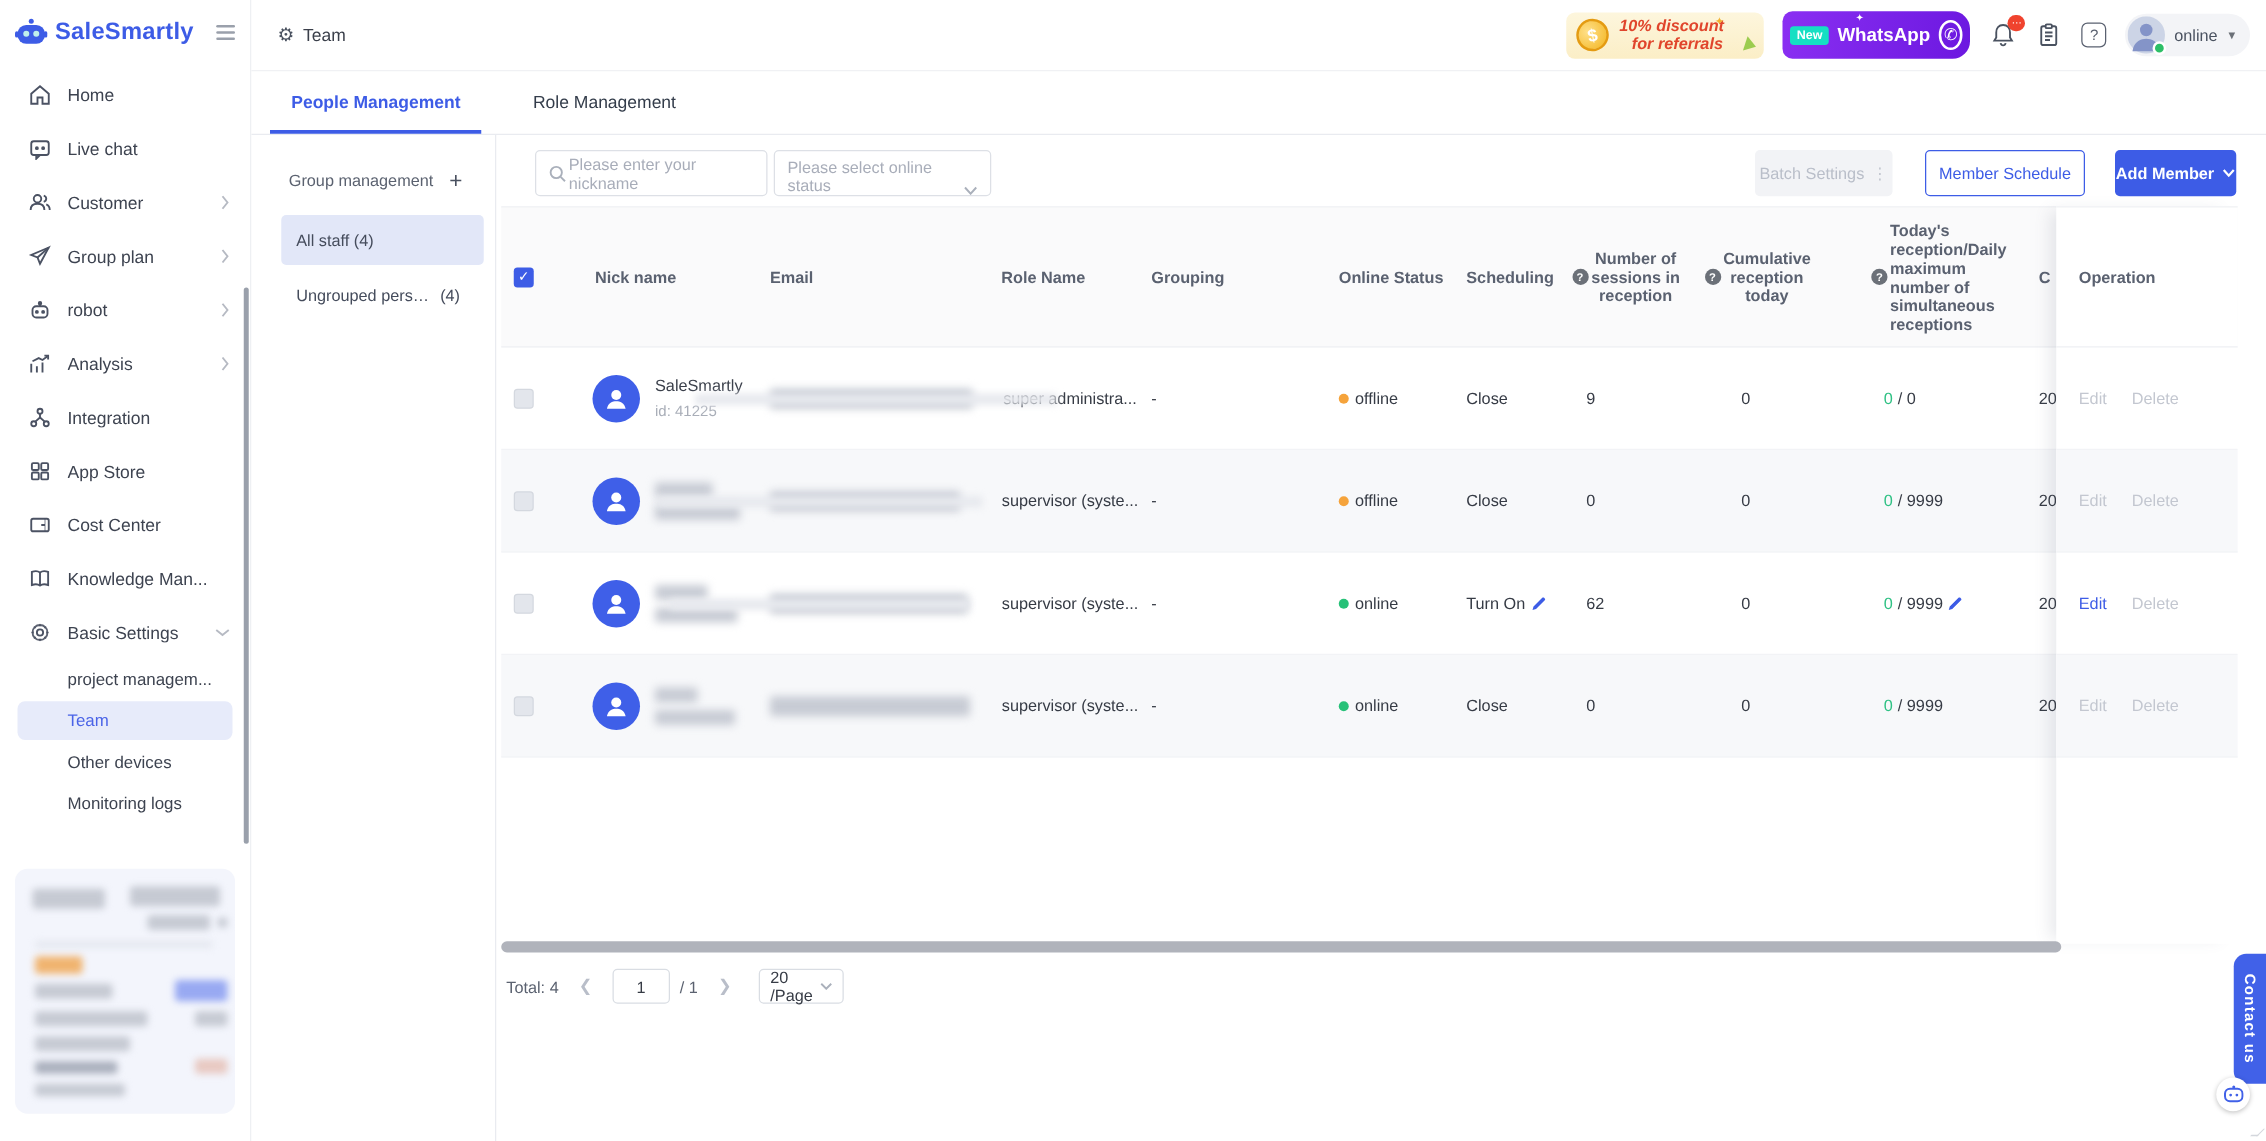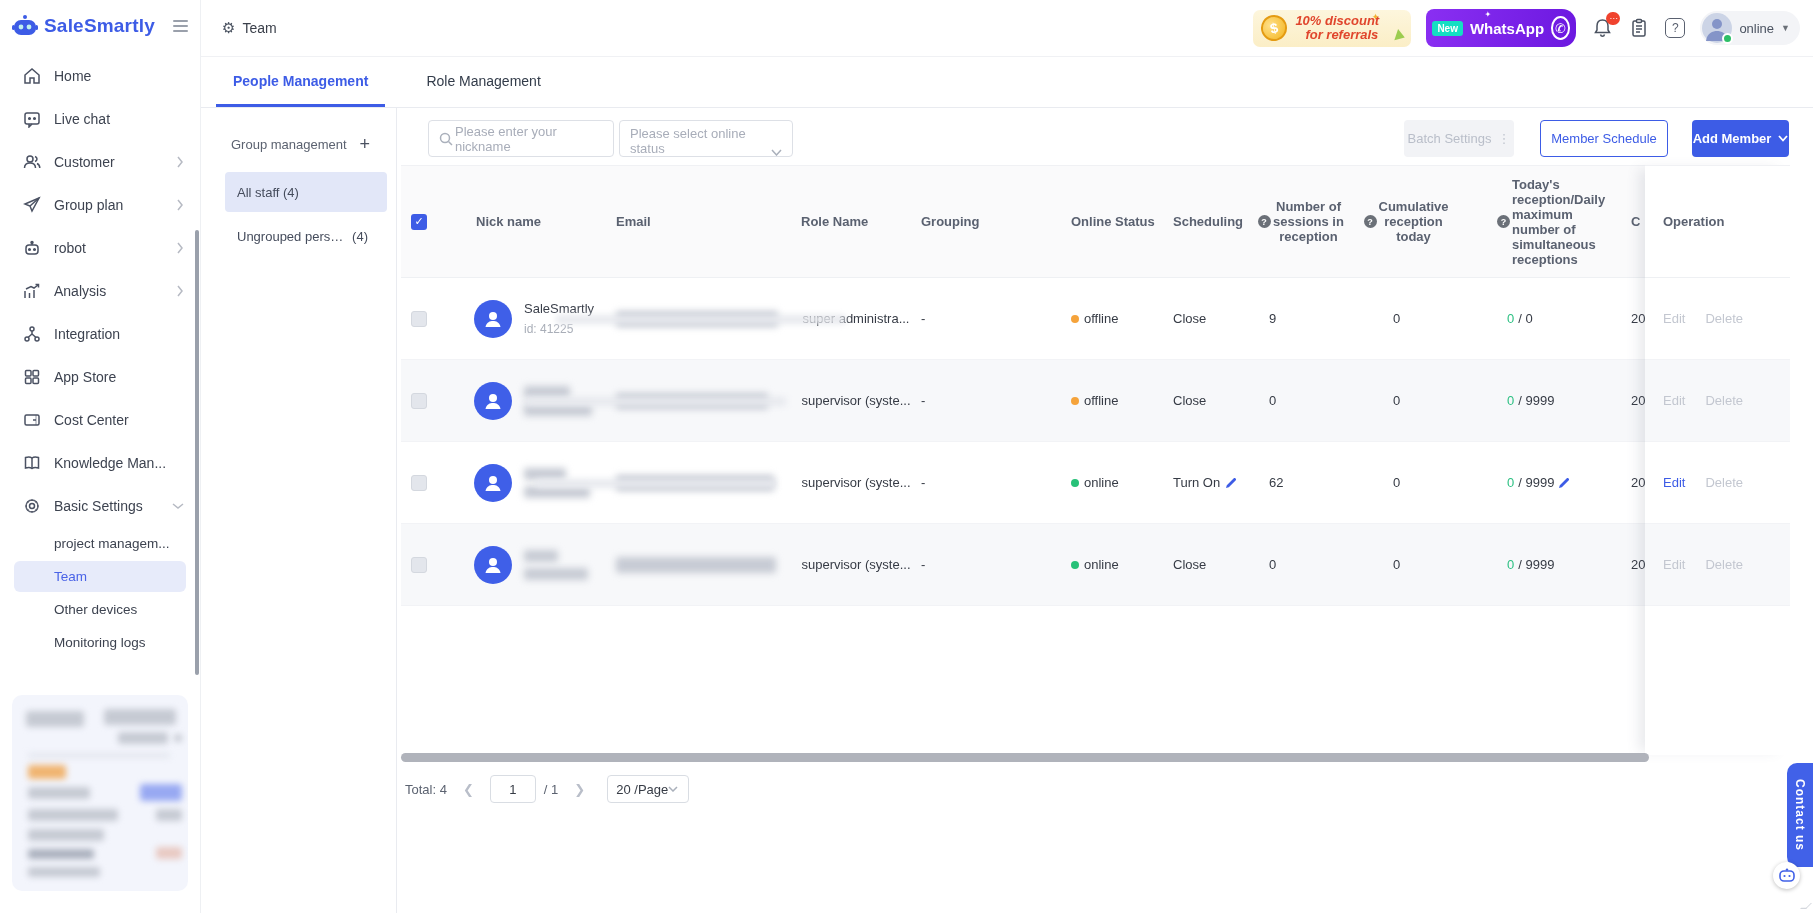--- a/index.html
+++ b/index.html
@@ -168,21 +168,21 @@
   .hscroll { position:absolute; left:4px; top:645px; width:1248px; height:9px; background:#a2a6af;
     border-radius:5px; opacity:.85; cursor:pointer; }
 
   .pager { position:absolute; left:8px; top:666px; height:30px; display:flex; align-items:center;
     font-size:13px; color:#5b6270; }
   .pager .tot { margin-right:4px; }
   .parrow { color:#b9bec9; font-size:13px; padding:0 12px; cursor:pointer; }
   .pg-input { width:46px; height:28px; border:1px solid #d9dde3; border-radius:4px; text-align:center;
     font-size:13px; color:#363b45; display:flex; align-items:center; justify-content:center; margin:0 4px; }
   .pg-of { margin:0 4px; }
-  .pg-size { width:82px; height:28px; border:1px solid #d9dde3; border-radius:4px; display:flex;
+  .pg-size { width:68px; height:28px; border:1px solid #d9dde3; border-radius:4px; display:flex;
     align-items:center; justify-content:flex-start; padding:0 8px; margin-left:10px; cursor:pointer;
     color:#363b45; }
 
   
   .contact-tab { position:absolute; right:0; top:763px; width:26px; height:104px; background:#4161e8;
     border-radius:10px 0 0 10px; display:flex; align-items:center; justify-content:center; cursor:pointer;
     z-index:40; }
   .contact-tab span { writing-mode:vertical-rl; color:#fff; font-size:12px; font-weight:bold; letter-spacing:1px; }
   .contact-bubble { position:absolute; right:13px; top:862px; width:27px; height:27px; border-radius:50%;
     background:#fff; box-shadow:0 1px 4px rgba(0,0,0,.25); display:flex; align-items:center; justify-content:center;

